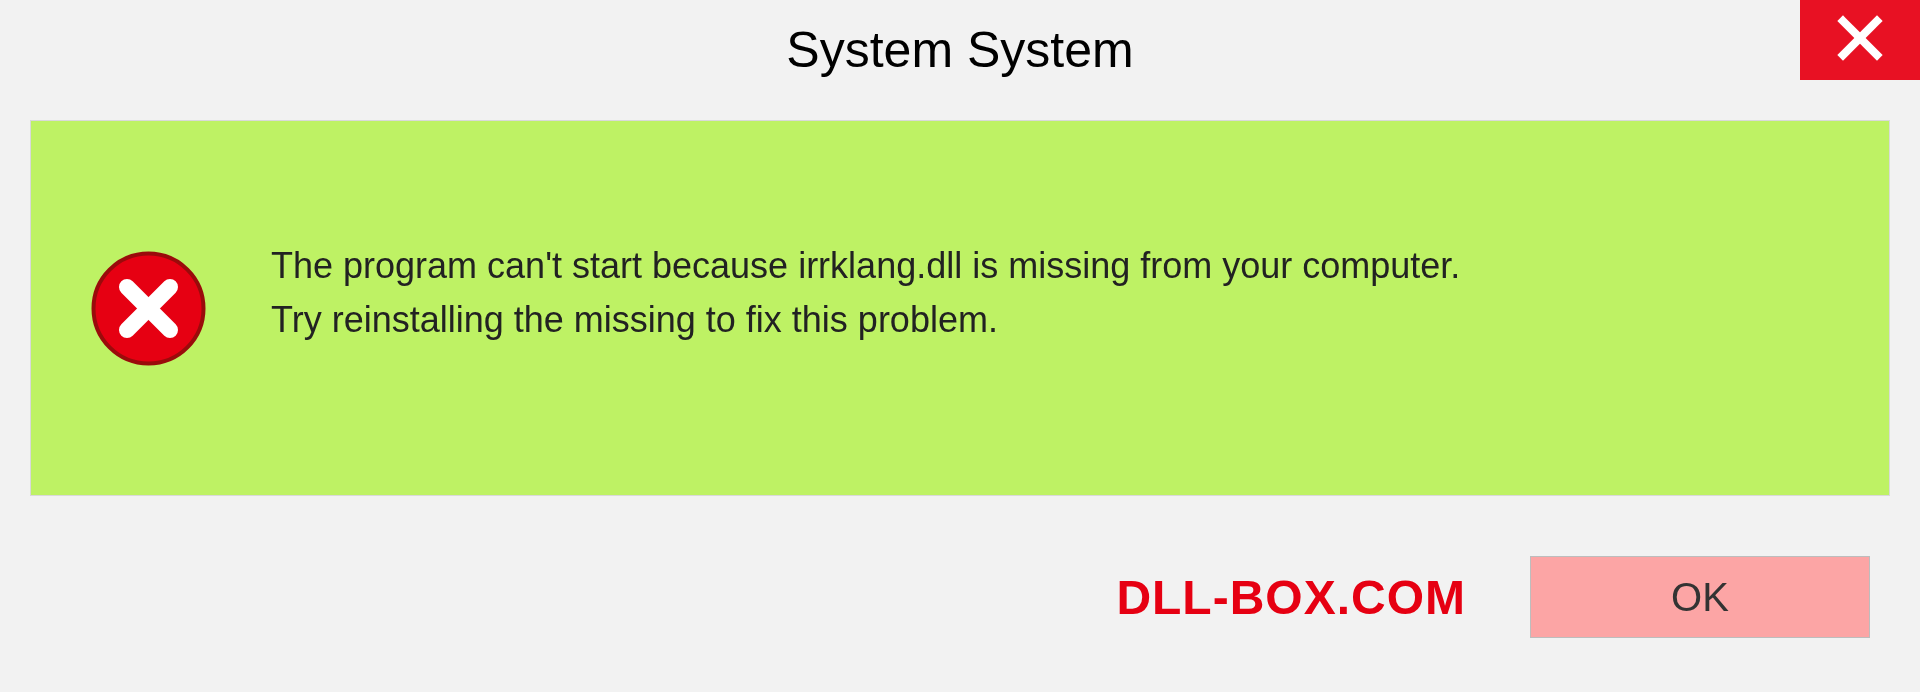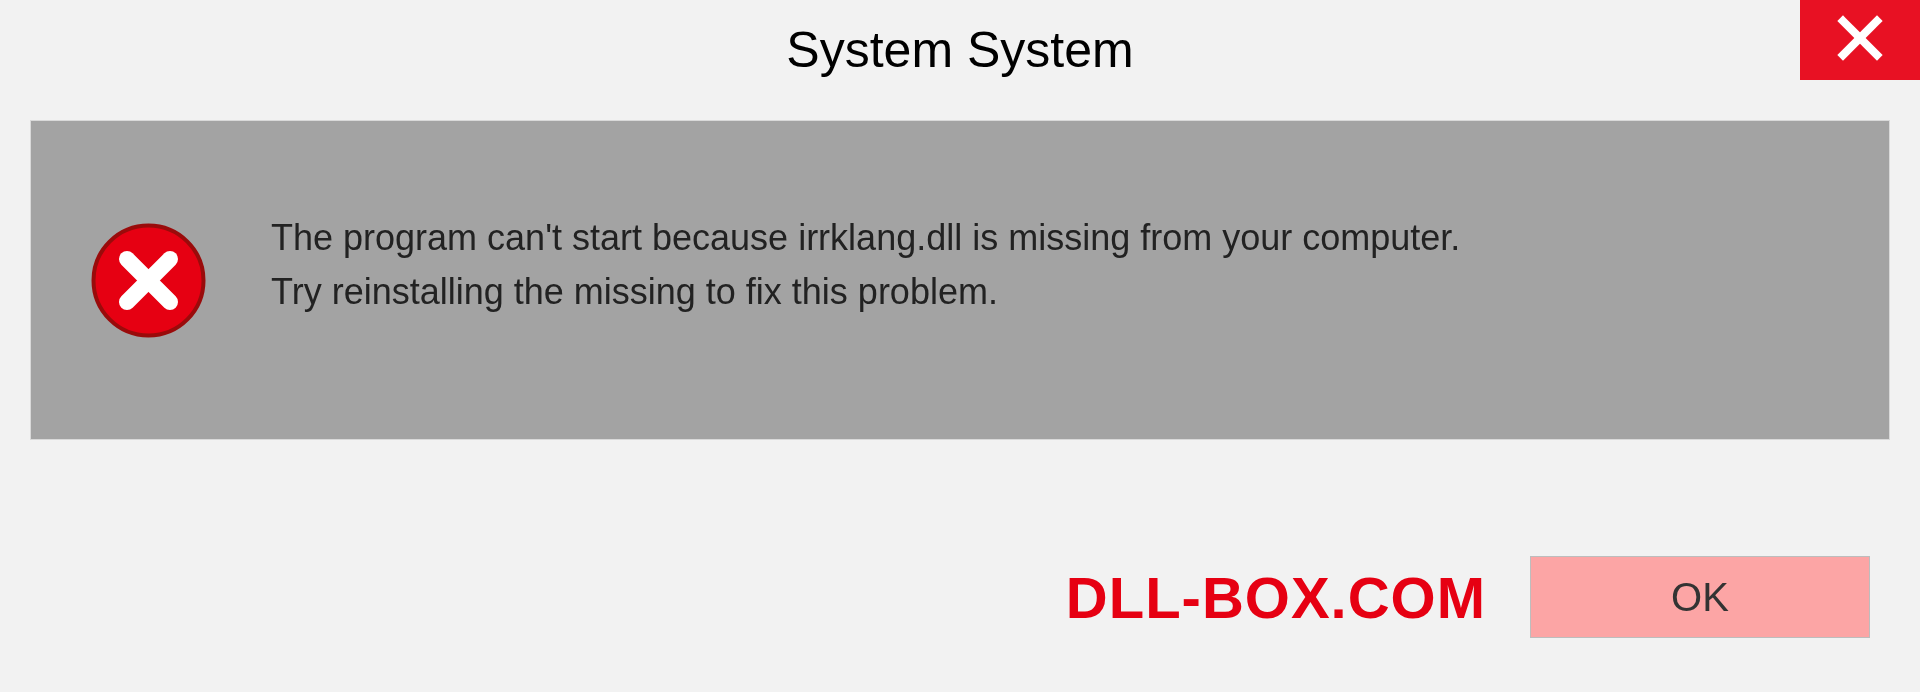--- a/index.html
+++ b/index.html
@@ -39,23 +39,23 @@
       align-items: center;
       justify-content: center;
       cursor: pointer;
     }
     .close-btn svg {
       width: 46px;
       height: 46px;
     }
     .content-panel {
       margin: 20px 30px 0 30px;
-      background: #a3a3a3;
+      background: #bef264;
       border: 1px solid #d9d9d9;
-      height: 320px;
+      height: 376px;
       display: flex;
       align-items: center;
       padding: 0 40px 0 60px;
     }
     .error-icon-wrap {
       flex: 0 0 auto;
       width: 115px;
       height: 115px;
       display: flex;
       align-items: center;
@@ -78,25 +78,25 @@
       bottom: 0;
       left: 0;
       right: 0;
       height: 170px;
       display: flex;
       align-items: center;
       justify-content: flex-end;
       padding: 0 50px 20px 0;
     }
     .watermark {
-      font-size: 58px;
+      font-size: 48px;
       font-weight: 800;
       color: #e60012;
       letter-spacing: 1px;
-      margin-right: 44px;
+      margin-right: 64px;
       font-family: Arial, "Arial Black", sans-serif;
     }
     .ok-btn {
       width: 340px;
       height: 82px;
       background: #fca5a5;
       border: 1px solid #bdbdbd;
       font-size: 40px;
       color: #333;
       display: flex;

